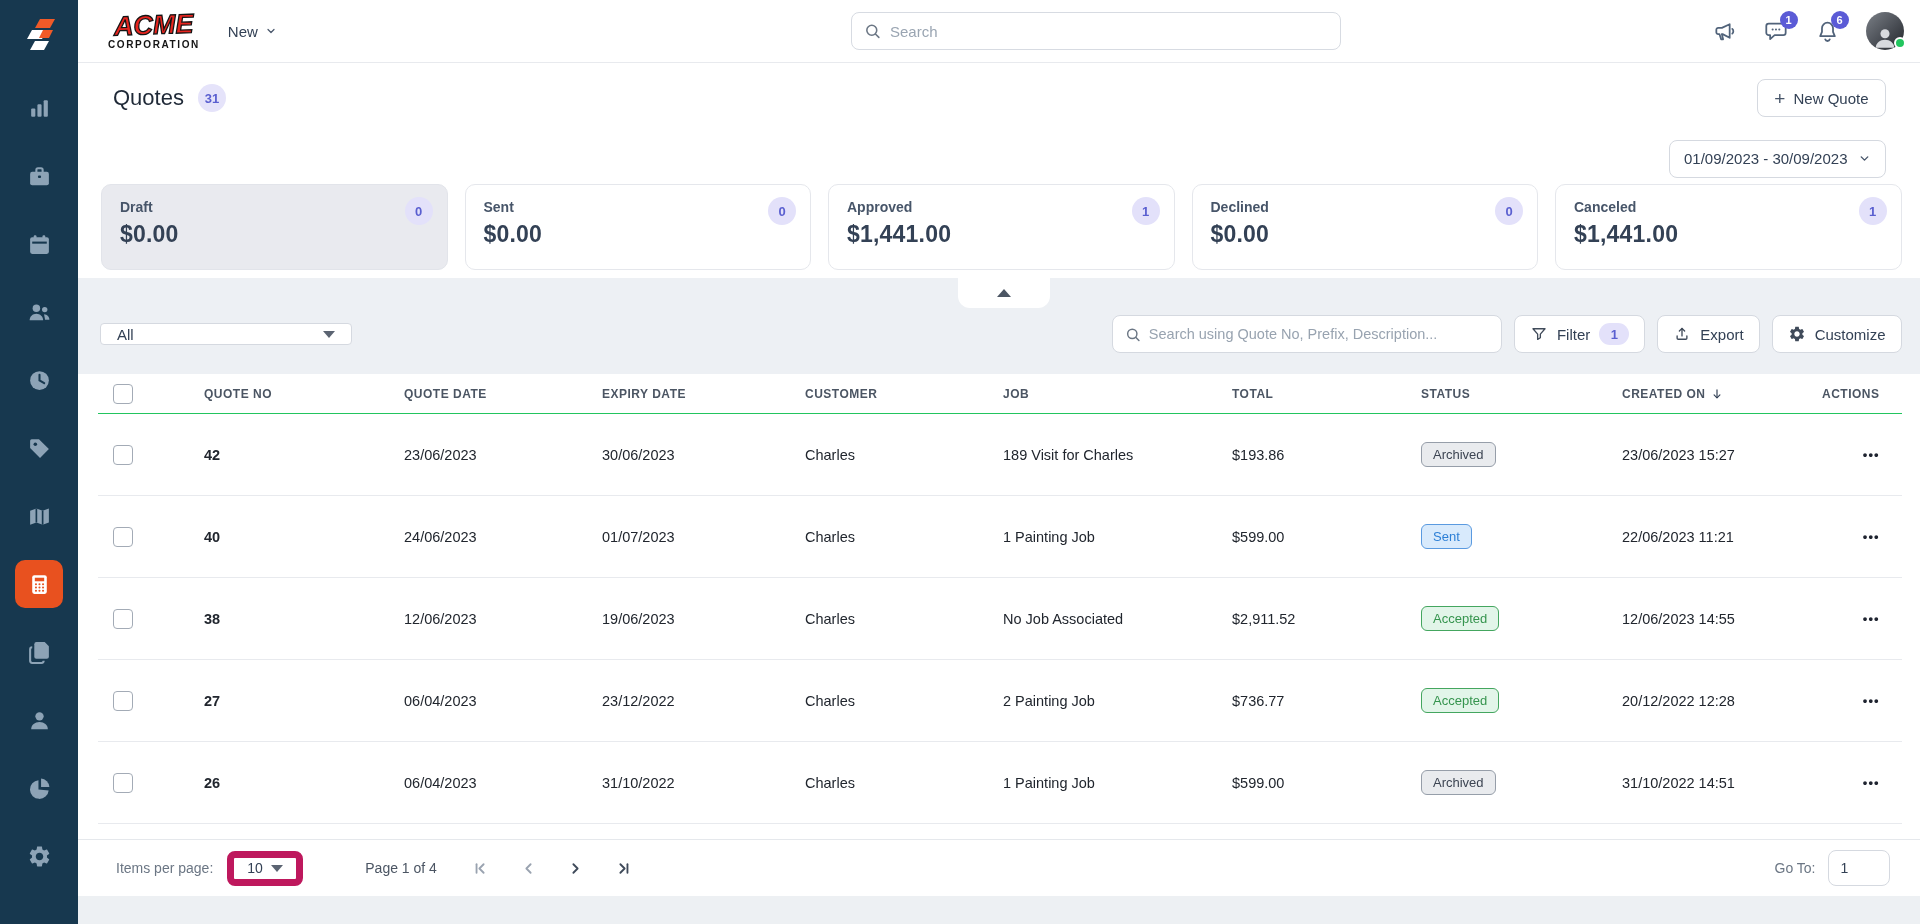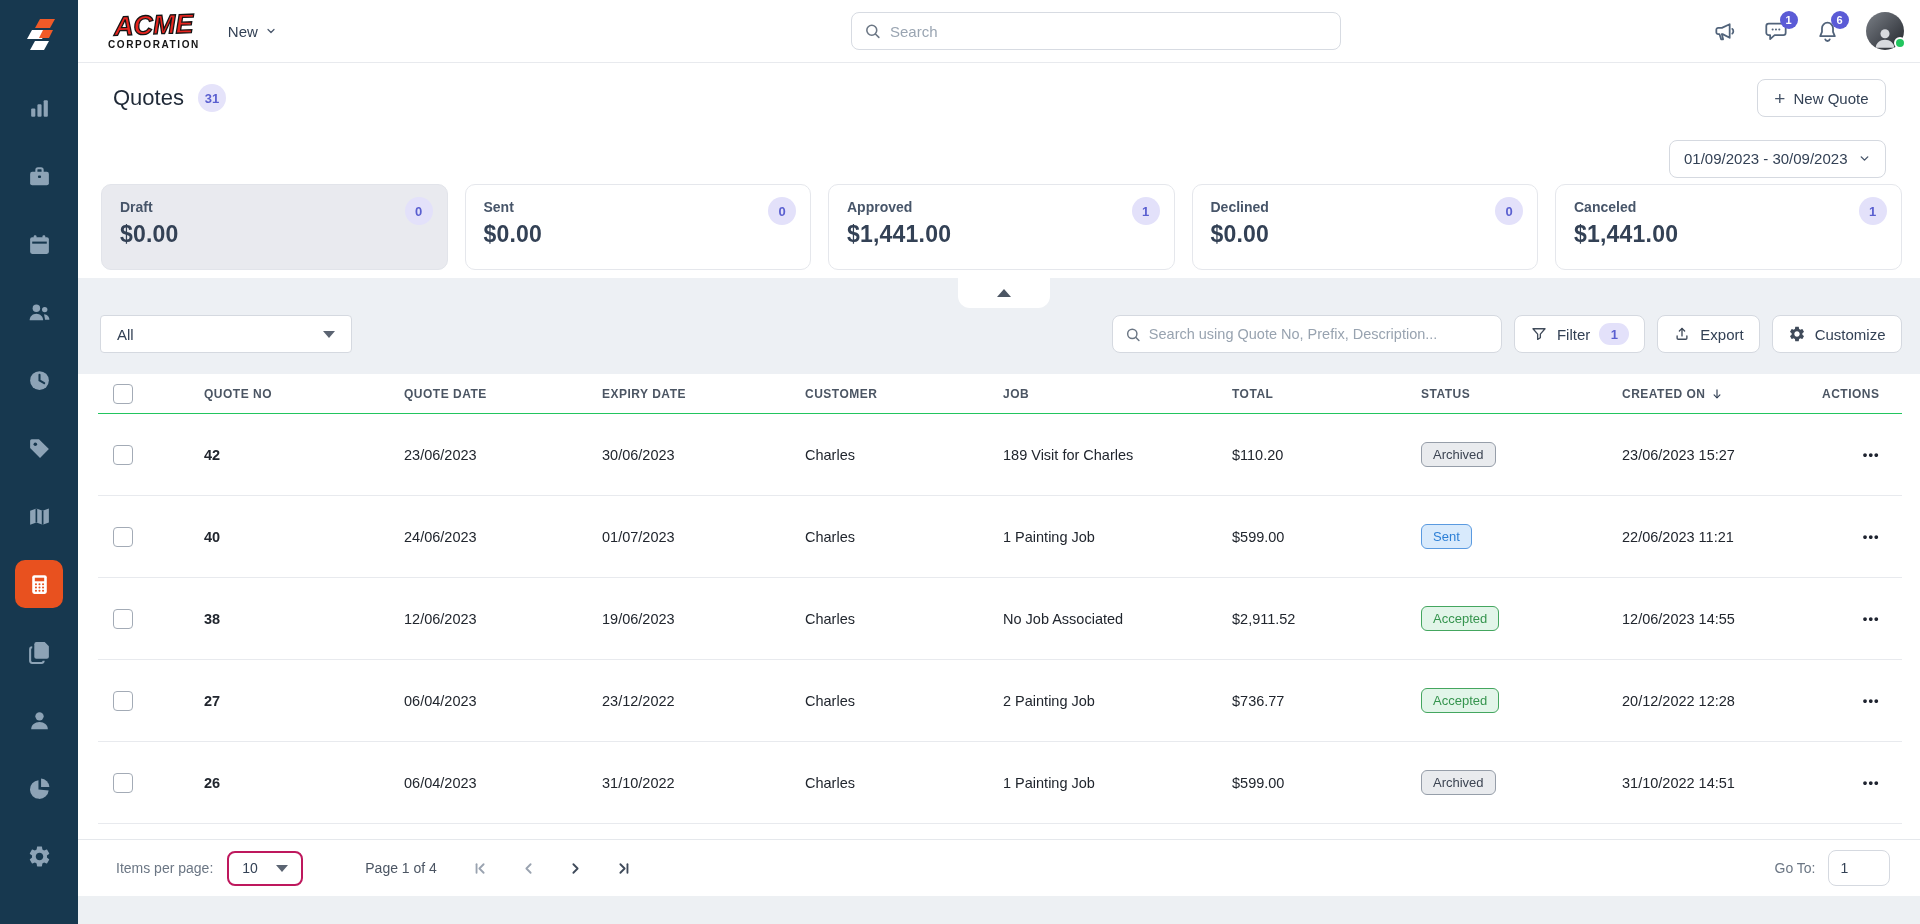--- a/index.html
+++ b/index.html
@@ -79,21 +79,21 @@
   .filter-panel { background:#edf0f4; height:96px; position:relative; flex-shrink:0; padding:0 28px 0 22px;
     display:flex; align-items:flex-end; }
   .collapse-tab { position:absolute; top:0; left:50%; transform:translateX(-50%); width:92px; height:30px;
     background:#fff; border-radius:0 0 12px 12px; display:flex; align-items:center; justify-content:center;
     cursor:pointer; }
   .tri-up { width:0; height:0; border-left:7px solid transparent; border-right:7px solid transparent;
     border-bottom:8px solid #4b5563; }
   .tri-down { width:0; height:0; border-left:6px solid transparent; border-right:6px solid transparent;
     border-top:7px solid #5b6472; }
   .filter-row { width:100%; display:flex; align-items:center; margin-bottom:21px; }
-  .all-dd { width:252px; height:38px; background:#fff; border:1px solid #d5d9e0; border-radius:4px;
+  .all-dd { width:252px; height:22px; background:#fff; border:1px solid #d5d9e0; border-radius:4px;
     display:flex; align-items:center; justify-content:space-between; padding:0 16px; font-size:15px;
     color:#334155; cursor:pointer; }
   .filter-right { margin-left:auto; display:flex; align-items:center; gap:12px; }
   .filter-search { width:390px; height:38px; background:#fff; border:1px solid #d5d9e0; border-radius:8px;
     display:flex; align-items:center; padding:0 12px; gap:8px; }
   .filter-search input { border:none; outline:none; font-size:14.5px; color:#334155; width:100%;
     font-family:inherit; background:transparent; }
   .filter-search input::placeholder { color:#98a3b0; }
   .fbtn { height:38px; background:#fff; border:1px solid #d5d9e0; border-radius:8px; display:flex;
     align-items:center; gap:9px; padding:0 15px; font-size:15px; color:#334155; cursor:pointer; }
@@ -118,21 +118,21 @@
   .badge { font-size:13px; padding:4px 11px; border-radius:6px; border:1px solid; display:inline-block; }
   .badge-archived { background:#e9ebee; border-color:#969ea9; color:#3c4452; }
   .badge-sent { background:#d8eafc; border-color:#5a9ae0; color:#2c7fd6; }
   .badge-accepted { background:#e2f5e9; border-color:#44a65f; color:#35944e; }
   .dots { font-size:13px; letter-spacing:1px; color:#1f2430; font-weight:700; cursor:pointer; }
 
   
   .foot { margin-top:auto; height:57px; border-top:1px solid #e5e8ec; display:flex; align-items:center;
     padding:0 40px 0 38px; background:#fff; flex-shrink:0; }
   .foot-label { font-size:14px; color:#6b7684; }
-  .pp-dd { width:76px; height:35px; background:#fff; border:2px solid #be185d; border-radius:8px;
+  .pp-dd { width:76px; height:35px; background:#fff; border:7px solid #be185d; border-radius:8px;
     margin-left:14px; display:flex; align-items:center; justify-content:space-between; padding:0 13px;
     font-size:14px; color:#334155; cursor:pointer; }
   .page-info { font-size:14px; color:#4b5563; margin-left:62px; }
   .pager { display:flex; align-items:center; gap:30px; margin-left:36px; }
   .pager .pbtn { display:flex; cursor:pointer; }
   .pager svg { width:17px; height:17px; }
   .pbtn.disabled { color:#9aa3b0; }
   .pbtn.enabled { color:#3f4a5a; }
   .goto { margin-left:auto; display:flex; align-items:center; gap:12px; }
   .goto input { width:62px; height:36px; border:1px solid #d5d9e0; border-radius:8px; font-size:14px;
@@ -436,21 +436,21 @@
       <div id="table-body">
           <div class="trow">
             <div class="cell">
               <span class="checkbox"></span>
             </div>
             <div class="cell qno">42</div>
             <div class="cell">23/06/2023</div>
             <div class="cell">30/06/2023</div>
             <div class="cell">Charles</div>
             <div class="cell">189 Visit for Charles</div>
-            <div class="cell">$110.20</div>
+            <div class="cell">$193.86</div>
             <div class="cell">
               <span class="badge badge-archived">Archived</span>
             </div>
             <div class="cell">23/06/2023 15:27</div>
             <div class="cell right">
               <span class="dots">•••</span>
             </div>
           </div>
           <div class="trow">
             <div class="cell">

